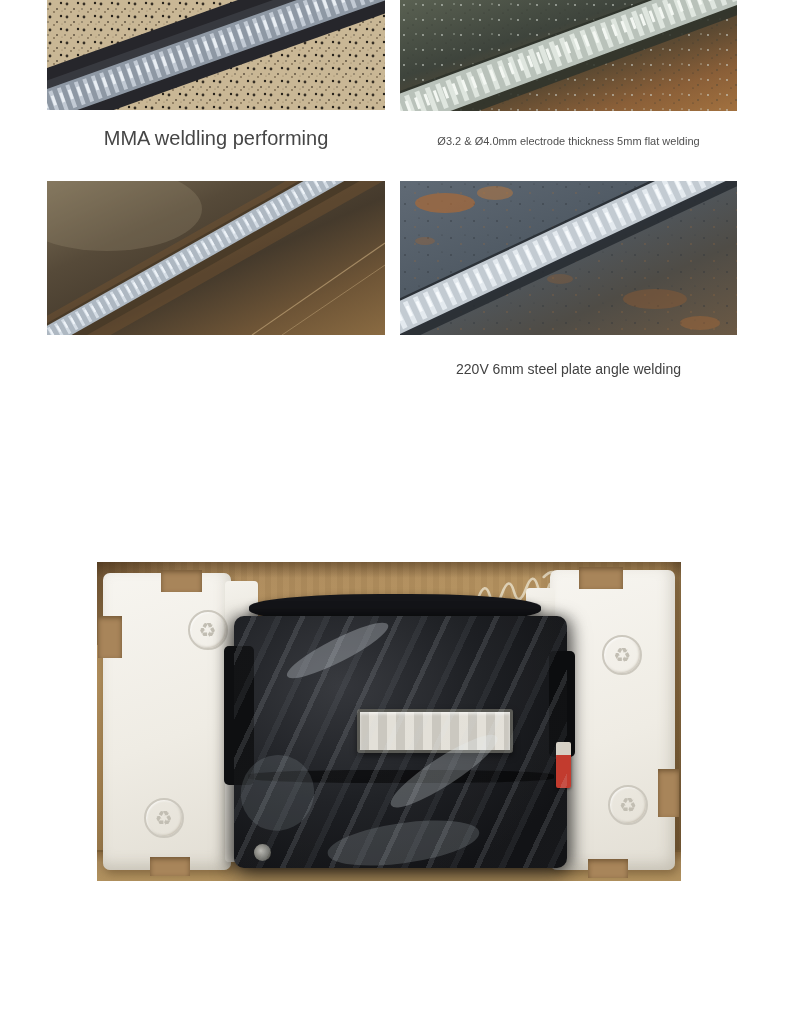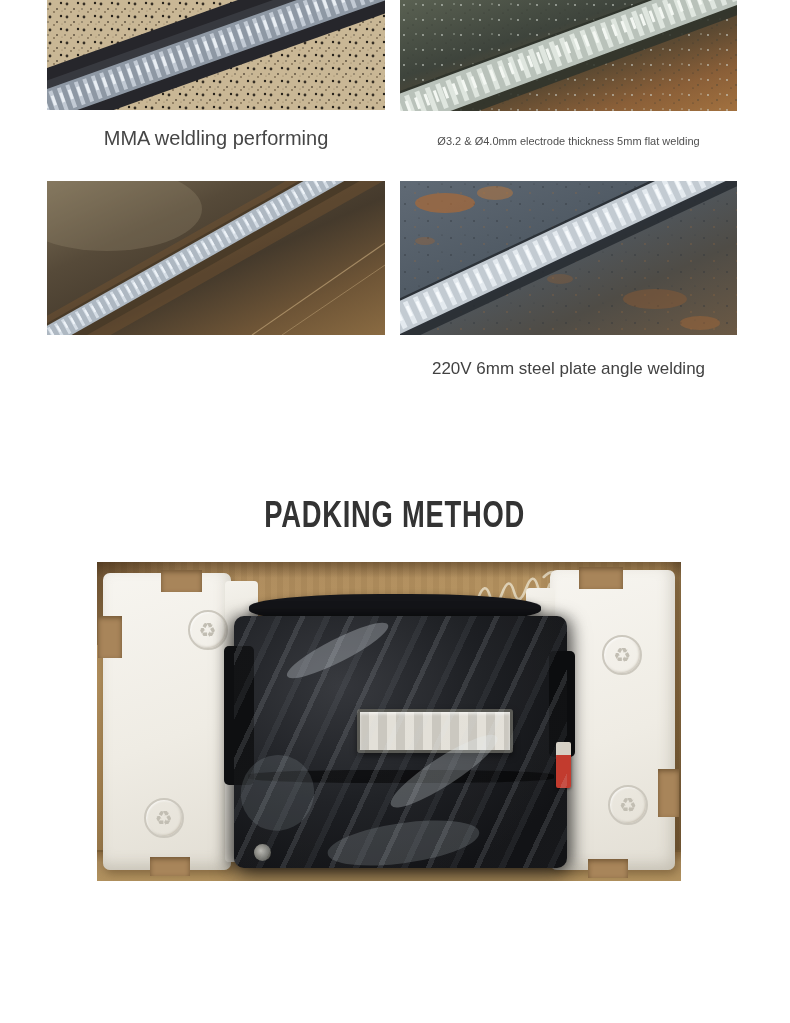--- a/index.html
+++ b/index.html
@@ -6,21 +6,21 @@
   body{width:790px;height:1023px;font-family:"Liberation Sans",sans-serif;}
   #canvas{position:relative;width:790px;height:1023px;background:#fff;overflow:hidden;}
   .abs{position:absolute;}
   figure{margin:0;}
   .photo{position:absolute;overflow:hidden;background:#888;}
   .photo svg{display:block;width:100%;height:100%;}
   .caption{position:absolute;text-align:center;color:#4a4a4a;line-height:20px;}
   .cap-1{left:47px;top:128px;width:338px;font-size:20px;color:#464646;}
   .cap-2{left:400px;top:131px;width:337px;font-size:11px;color:#4f4f4f;}
   .cap-3{left:47px;top:361px;width:338px;font-size:13.5px;color:#4c4c4c;}
-  .cap-4{left:400px;top:359px;width:337px;font-size:17px;color:#424242;}
+  .cap-4{left:400px;top:359px;width:337px;font-size:14px;color:#424242;}
   .img-1{left:47px;top:0;width:338px;height:110px;}
   .img-2{left:400px;top:0;width:337px;height:111px;}
   .img-3{left:47px;top:181px;width:338px;height:154px;}
   .img-4{left:400px;top:181px;width:337px;height:154px;}
 
   .heading-wrap{left:0;top:494px;width:790px;text-align:center;}
   .heading{display:inline-block;font-size:36px;font-weight:900;color:#333;
            letter-spacing:1px;transform:scaleX(0.76);transform-origin:center;
            white-space:nowrap;}
 
@@ -197,23 +197,20 @@
       <ellipse cx="25" cy="60" rx="10" ry="4" fill="#9c6536" opacity="0.4"></ellipse>
       <line x1="-12" y1="146" x2="350" y2="-24" stroke="#262b31" stroke-width="42" opacity="0.85"></line>
       <line x1="-12" y1="142" x2="350" y2="-28" stroke="#c3cbd2" stroke-width="30"></line>
       <line x1="-12" y1="142" x2="350" y2="-28" stroke="#e4eaef" stroke-width="24" stroke-dasharray="5 6"></line>
       <line x1="-12" y1="140" x2="350" y2="-30" stroke="#f7fafc" stroke-width="11" stroke-dasharray="3 8"></line>
     </svg>
   </figure>
 
   <figcaption class="caption cap-4">220V 6mm steel plate angle welding</figcaption>
 
-  <div class="abs heading-wrap">
-    <h2 class="heading" style="margin:0;">PADKING METHOD</h2>
-  </div>
 
   <div class="abs pack">
     <div class="abs pack-top-edge"></div>
     <div class="abs pack-corner-shadow"></div>
     <div class="abs pack-right-shadow"></div>
     <div class="abs pack-bottom"></div>
 
     <svg class="abs scribble" viewBox="0 0 100 40">
       <path d="M5 28 q6 -16 10 -2 t10 -2 t10 -2 t10 -2 t10 -2 t10 -2 M60 10 q8 -8 14 0 q-10 4 -6 10" fill="none" stroke="#ece5d2" stroke-width="2.2" opacity="0.75" stroke-linecap="round"></path>
     </svg>

